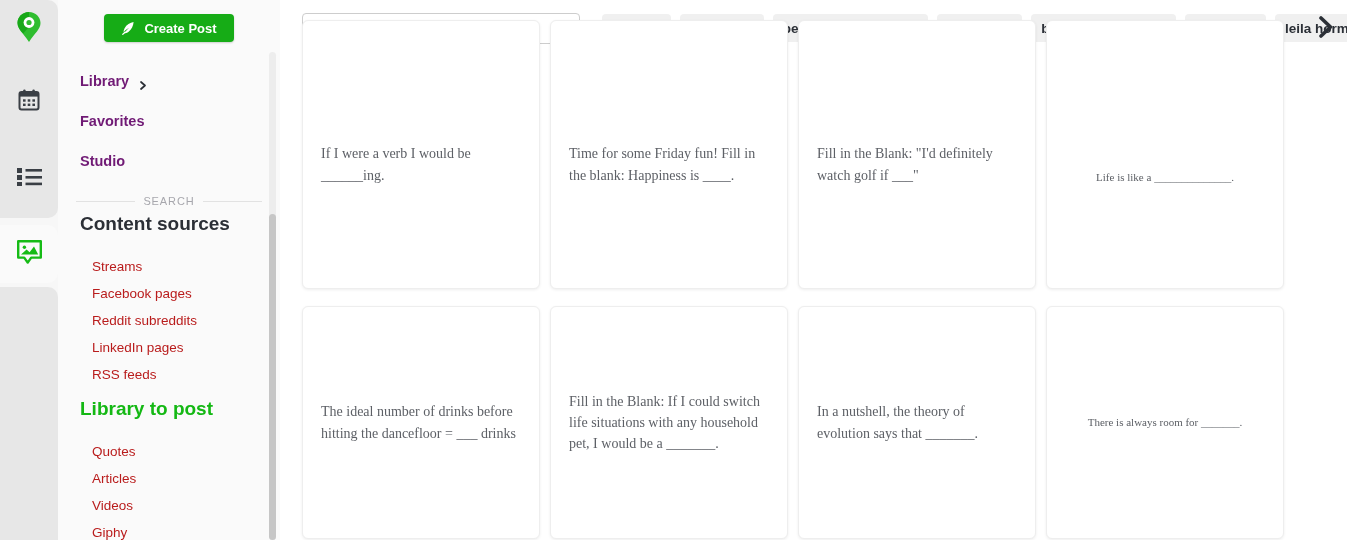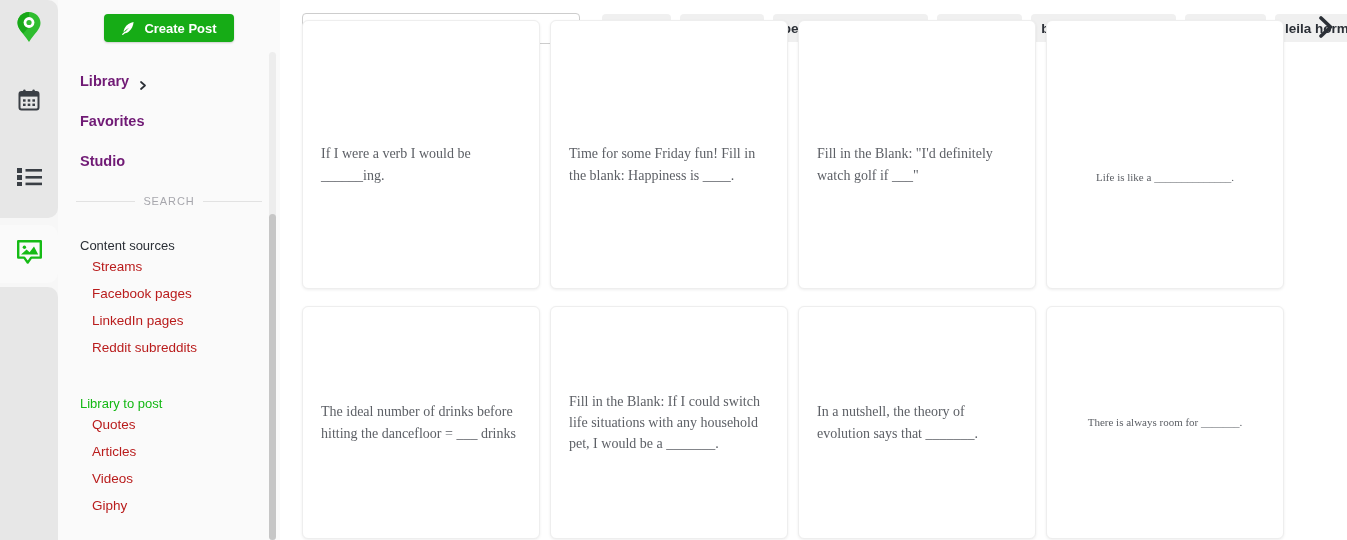--- a/index.html
+++ b/index.html
@@ -73,22 +73,22 @@
     display: flex; align-items: center; gap: 8px;
     margin: 14px 18px 0 18px;
   }
   .divider .ln { flex: 1; height: 1px; background: #e2e2e2; }
   .divider .lbl {
     font-size: 11px; letter-spacing: .9px; color: #a7a7ad;
     font-family: "Liberation Sans", sans-serif;
   }
 
   .grp-title {
-    padding: 0 0 0 22px; height: 40px; display: flex; align-items: flex-end;
-    font-size: 13px; font-weight: normal; color: #2b2f36; cursor: pointer;
+    padding: 0 0 0 22px; height: 40px; display: flex; align-items: flex-start;
+    font-size: 19px; font-weight: bold; color: #2b2f36; cursor: pointer;
   }
   .grp-title.green { color: #14b814; }
   .grp-title.first { margin-top: 6px; }
 
   .sub-item {
     padding: 0 0 0 34px; height: 27px; display: flex; align-items: center;
     font-size: 13.5px; color: #b91c1c; cursor: pointer;
   }
 
   
@@ -280,24 +280,27 @@
       <div class="grp-title first">
         <span>Content sources</span>
       </div>
       <div class="sub-item">
         <span>Streams</span>
       </div>
       <div class="sub-item">
         <span>Facebook pages</span>
       </div>
       <div class="sub-item">
+        <span>Reddit subreddits</span>
+      </div>
+      <div class="sub-item">
         <span>LinkedIn pages</span>
       </div>
       <div class="sub-item">
-        <span>Reddit subreddits</span>
+        <span>RSS feeds</span>
       </div>
 
       <div class="grp-title green" style="margin-top:10px;">
         <span>Library to post</span>
       </div>
       <div class="sub-item">
         <span>Quotes</span>
       </div>
       <div class="sub-item">
         <span>Articles</span>

